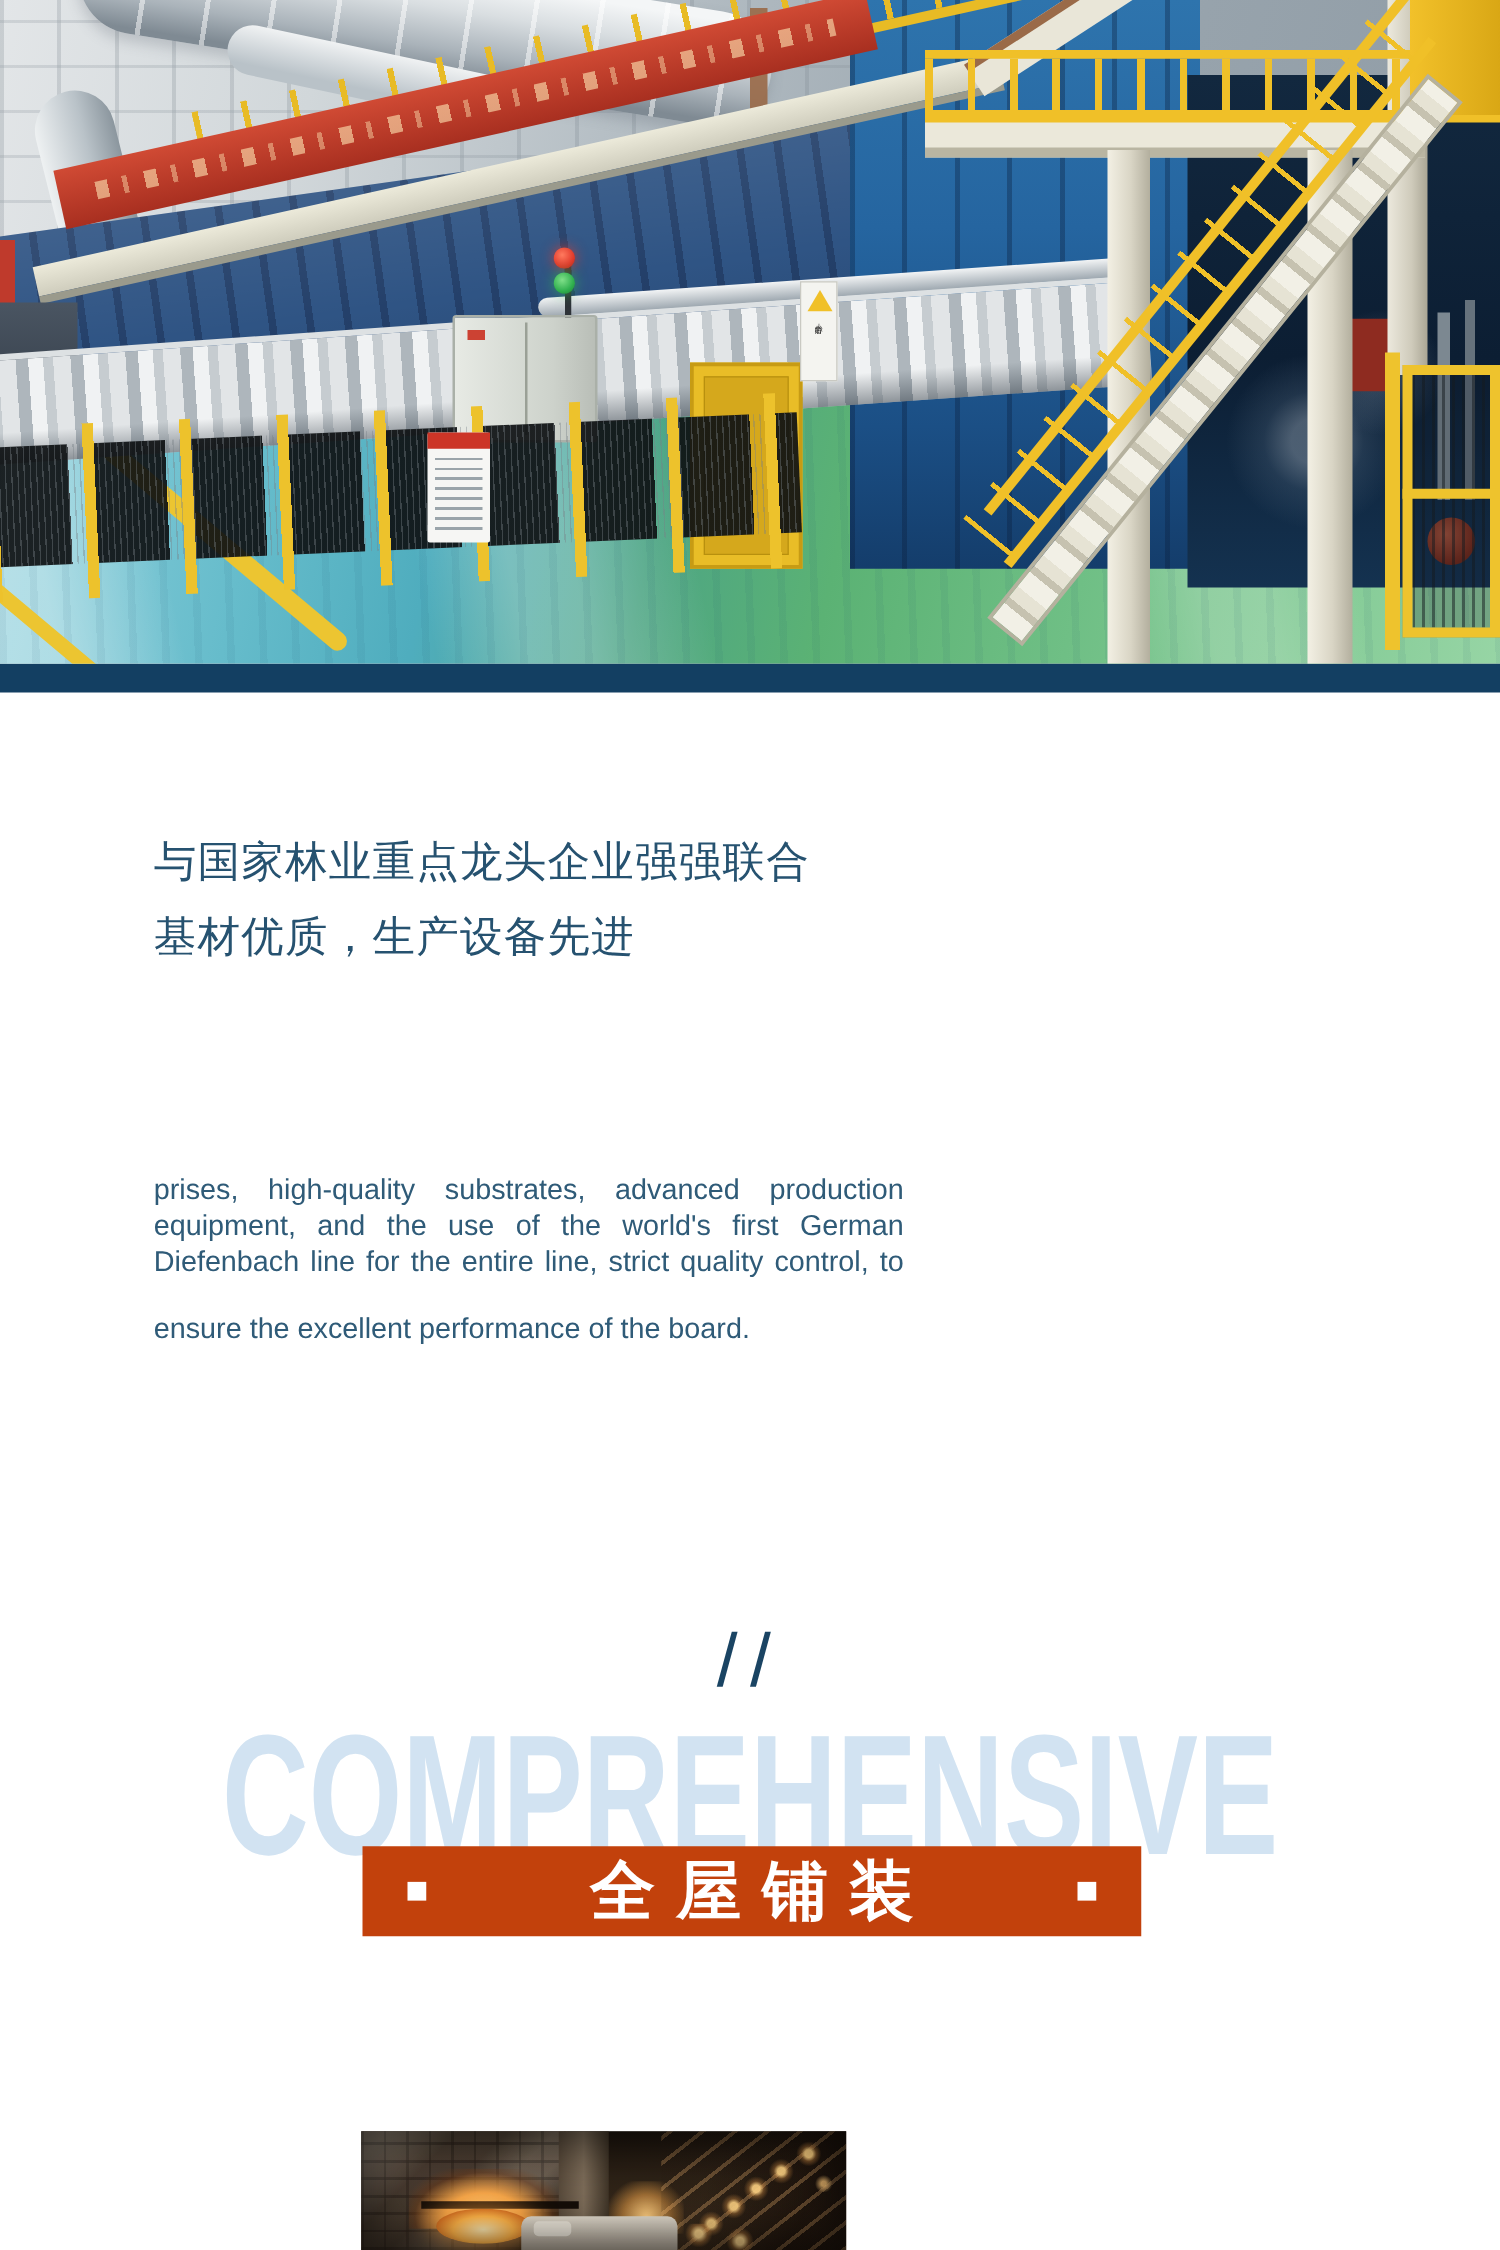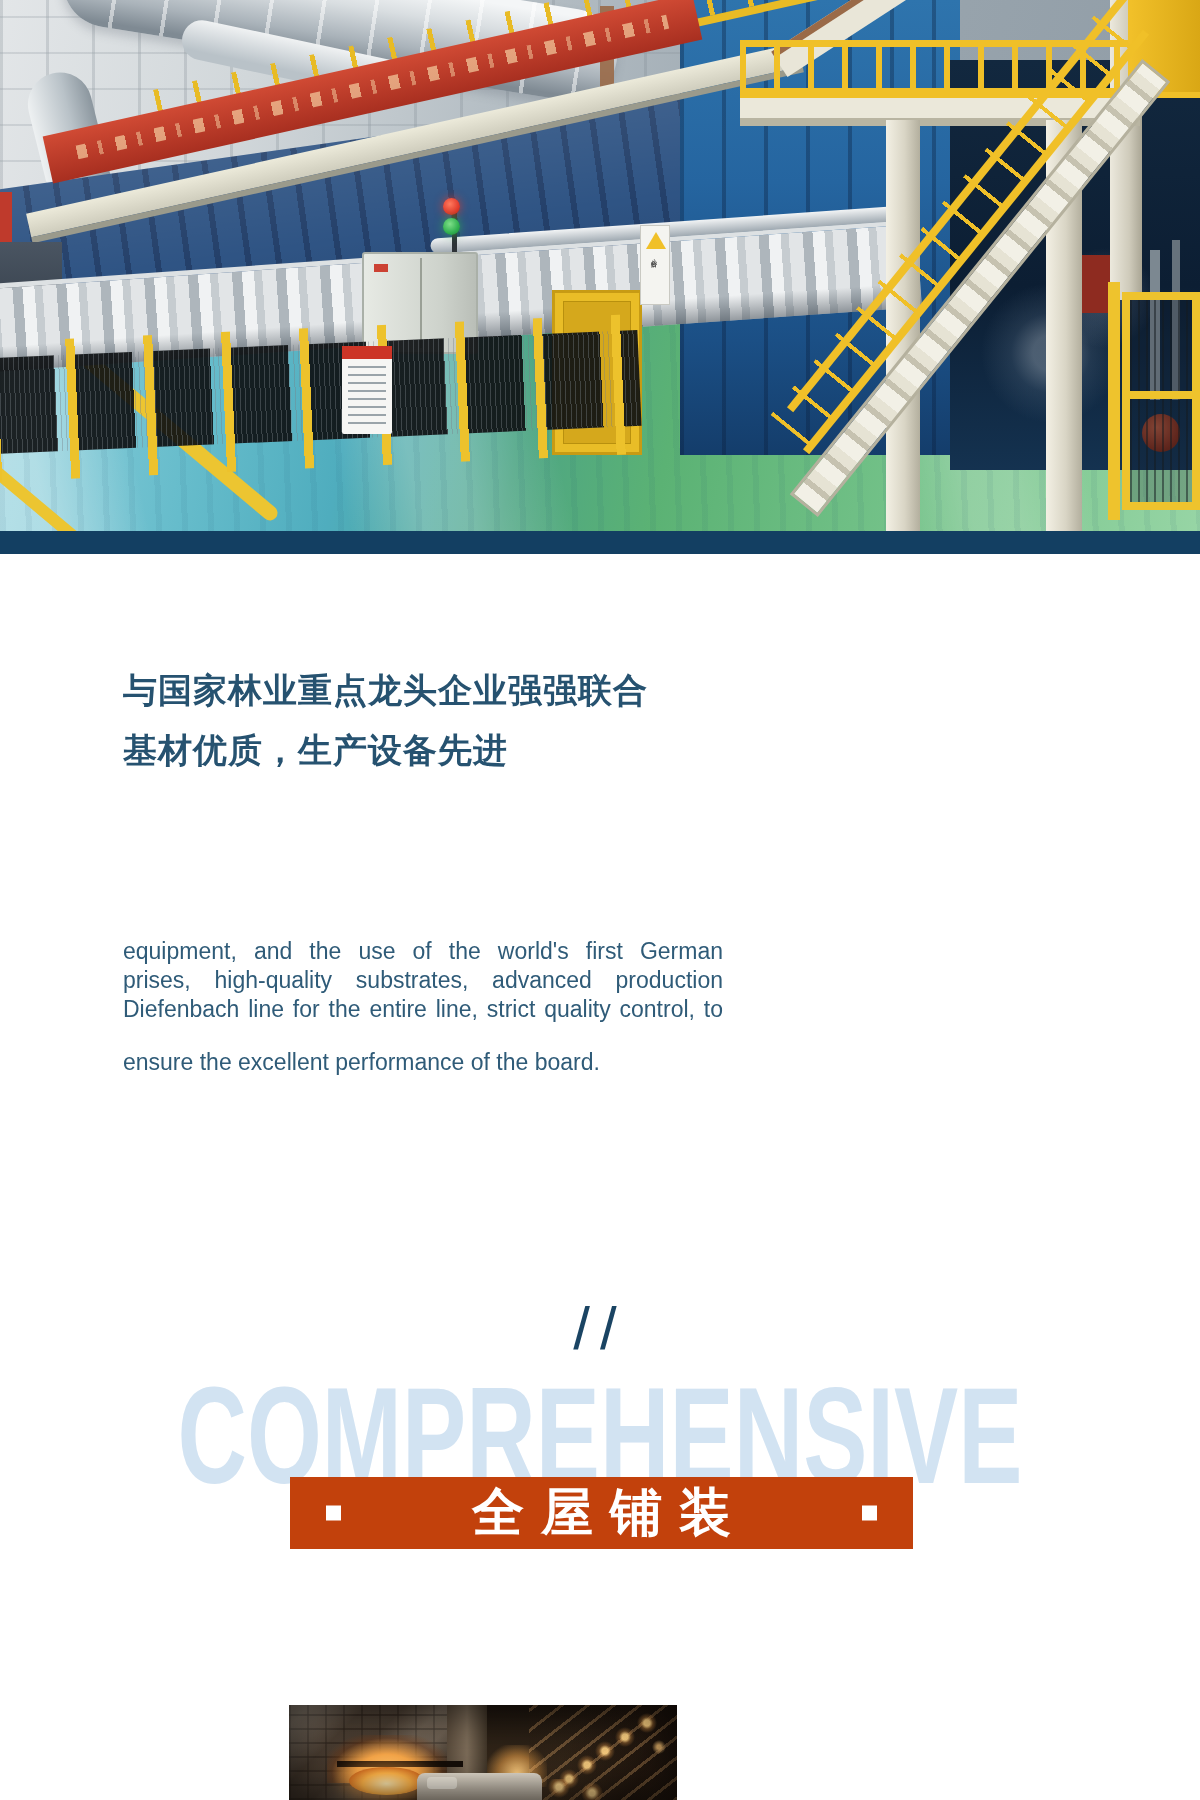--- a/index.html
+++ b/index.html
@@ -112,21 +112,21 @@
         background:radial-gradient(circle at 38% 35%,#a8523a,#7a2b1b 65%,#5c1f12);}
   .h-left-red{left:0;top:192px;width:12px;height:86px;background:#bf3a2c;z-index:6;}
   .h-left-dark{left:0;top:242px;width:62px;height:96px;background:linear-gradient(180deg,#4a5562,#323b46);z-index:6;}
   .h-left-post{left:14px;top:300px;width:8px;height:60px;background:#eec32d;z-index:6;}
 
   
   .navy-strip{left:0;top:531px;width:1200px;height:23px;background:#133f62;}
 
   
   .cn-block{left:123px;top:660px;width:760px;color:#265270;font-size:34px;letter-spacing:1px;}
-  .cn-line{position:static;display:block;height:60px;line-height:60px;white-space:nowrap;font-weight:bold;}
+  .cn-line{position:static;display:block;height:60px;line-height:60px;white-space:nowrap;}
   .en-block{left:123px;top:937px;width:600px;color:#2f5b78;font-size:23px;line-height:29px;}
   .en-line{position:static;display:block;text-align:justify;text-align-last:justify;white-space:normal;}
   .en-line.last{text-align-last:left;margin-top:24px;}
 
   
   .slashes{left:0;top:1299px;width:1200px;height:60px;line-height:60px;text-align:center;
         font-size:60px;letter-spacing:10px;color:#1a4463;font-weight:400;}
   .watermark-svg{left:0;top:1381px;width:1200px;height:110px;overflow:visible;}
   .title-banner{left:290px;top:1477px;width:623px;height:72px;background:#c2410c;z-index:2;}
   .banner-square{top:50%;width:15px;height:15px;background:#ffffff;transform:translateY(-50%);}
@@ -226,22 +226,22 @@
   </div>
 
   <div class="navy-strip"></div>
 
   <div class="cn-block">
     <span class="cn-line">与国家林业重点龙头企业强强联合</span>
     <span class="cn-line">基材优质，生产设备先进</span>
   </div>
 
   <div class="en-block">
+    <span class="en-line">prises, high-quality substrates, advanced production</span>
     <span class="en-line">equipment, and the use of the world's first German</span>
-    <span class="en-line">prises, high-quality substrates, advanced production</span>
     <span class="en-line">Diefenbach line for the entire line, strict quality control, to</span>
     <span class="en-line last">ensure the excellent performance of the board.</span>
   </div>
 
   <div class="slashes">//</div>
 
   <svg class="watermark-svg">
     <text x="600" y="102" text-anchor="middle" font-family="Liberation Sans, sans-serif" font-size="137" font-weight="bold" fill="#d2e3f2" textLength="845" lengthAdjust="spacingAndGlyphs">COMPREHENSIVE</text>
   </svg>
 

